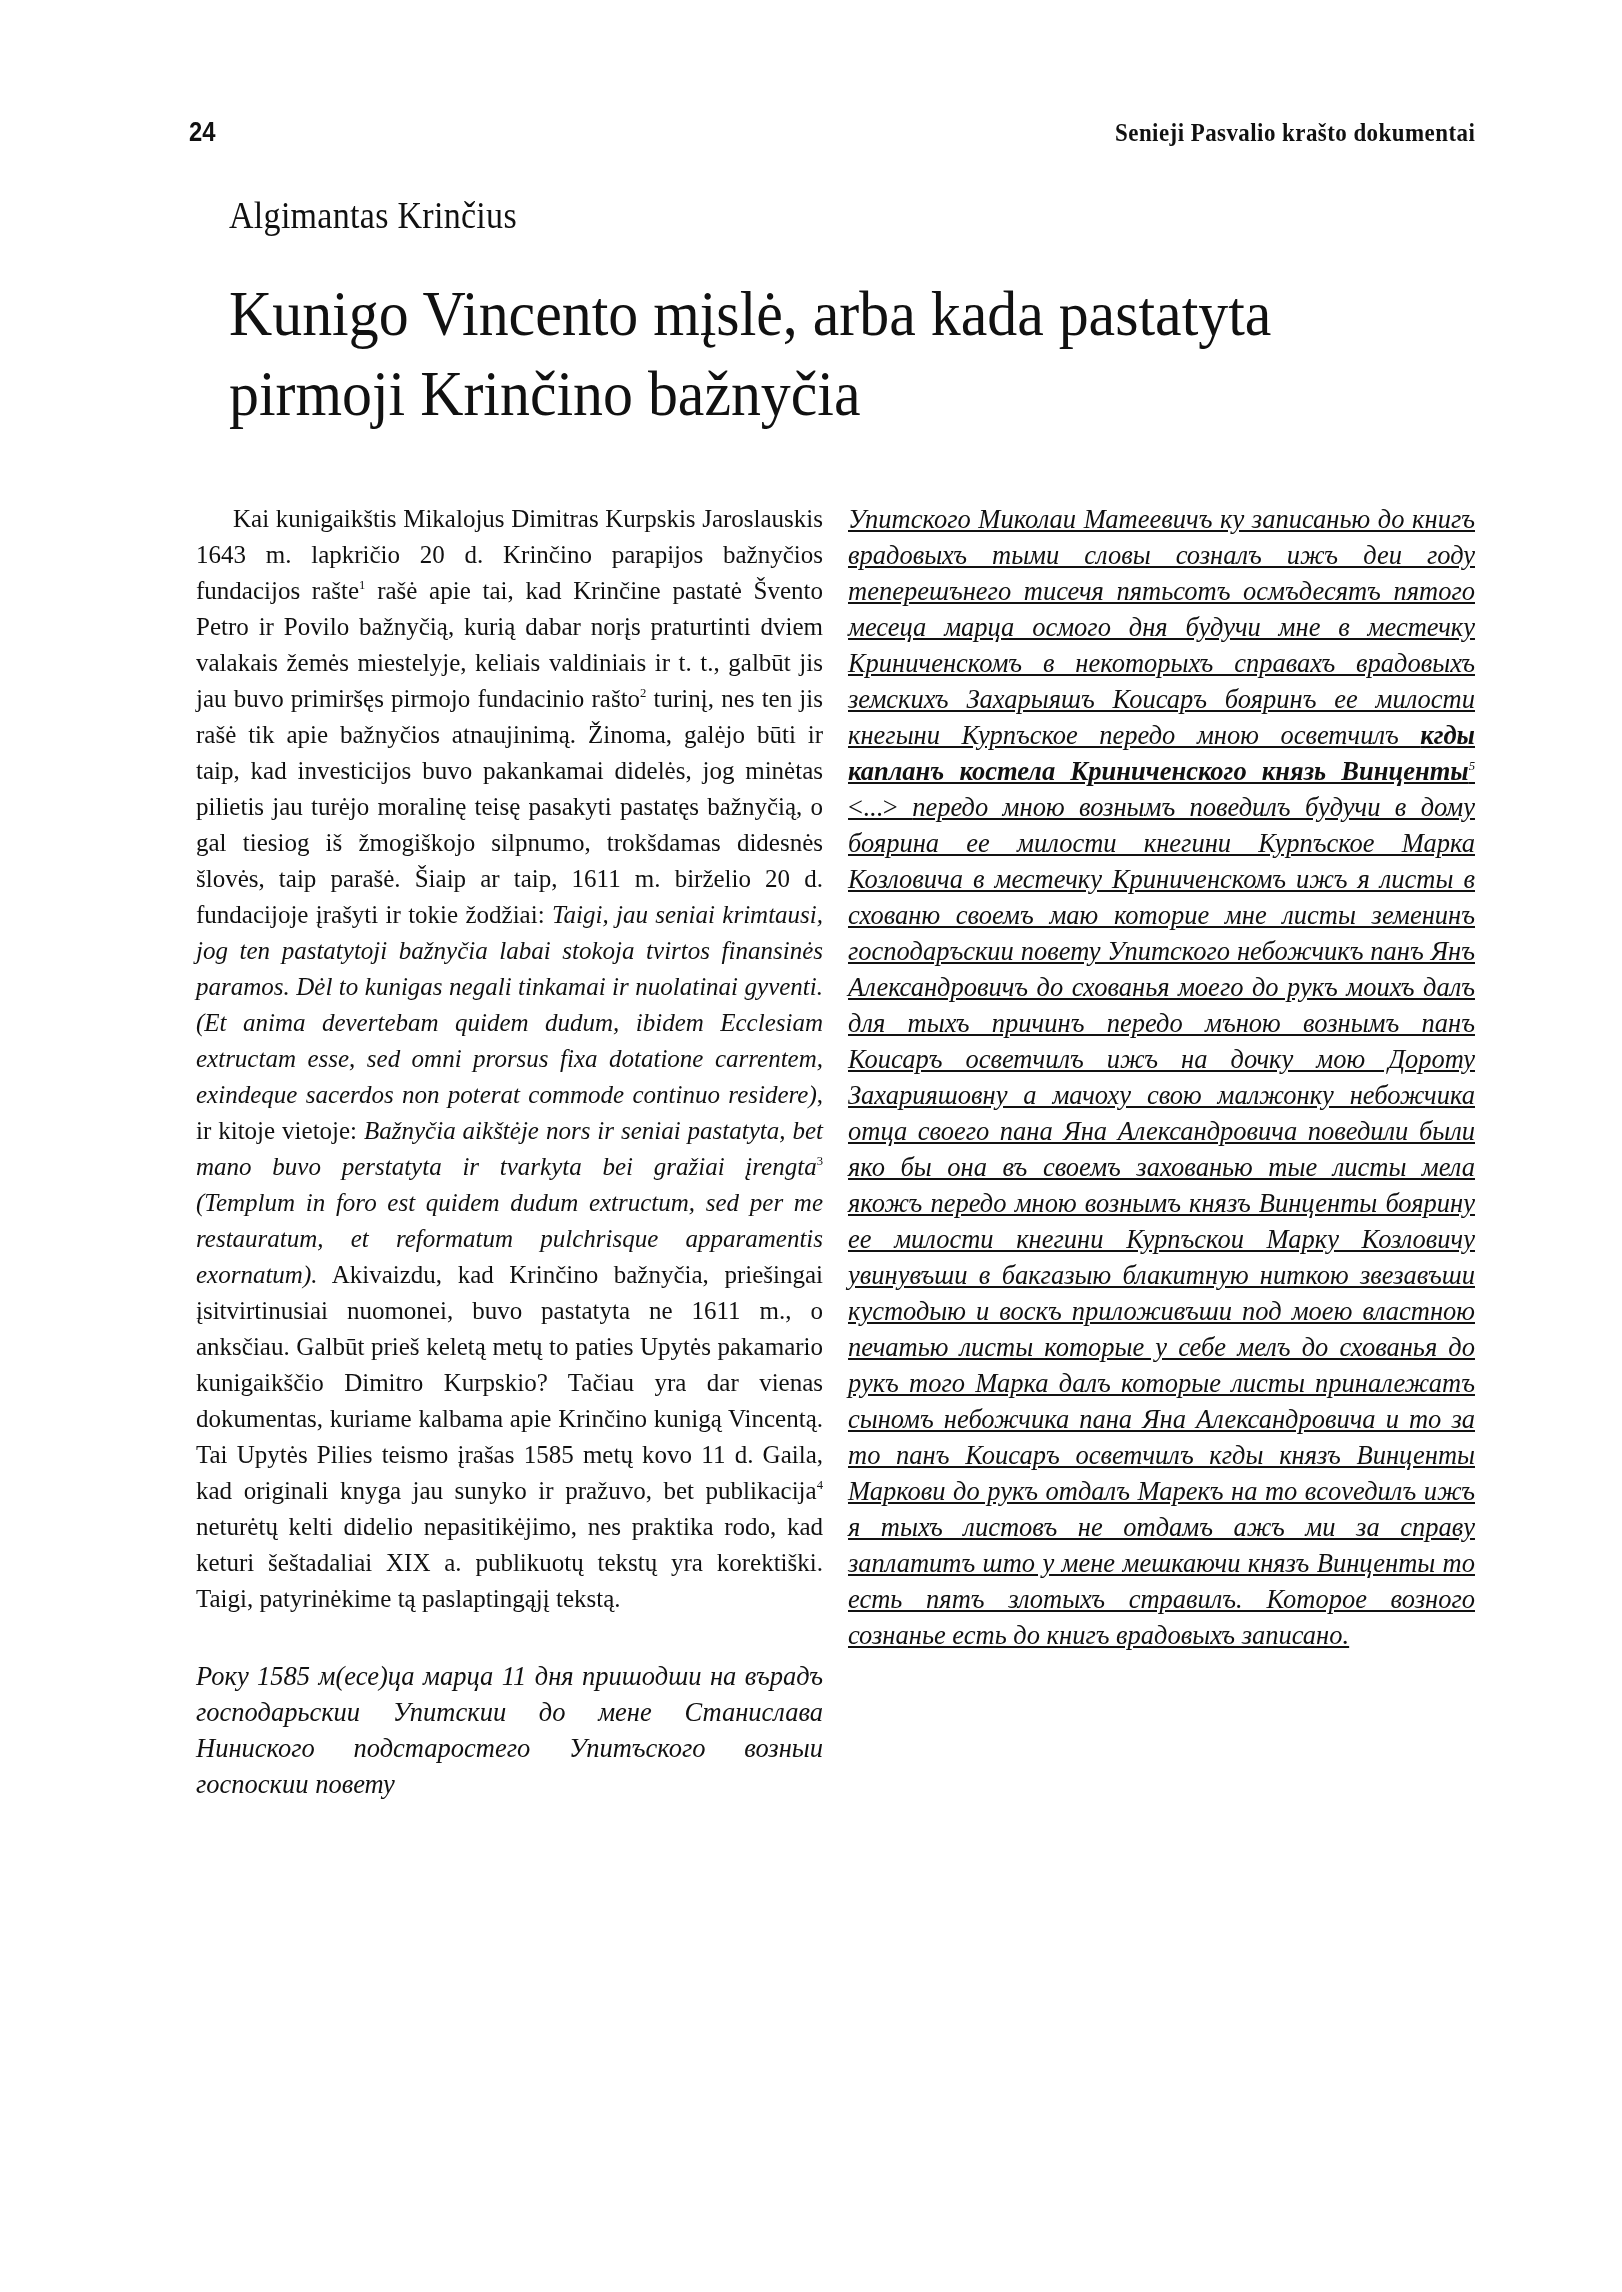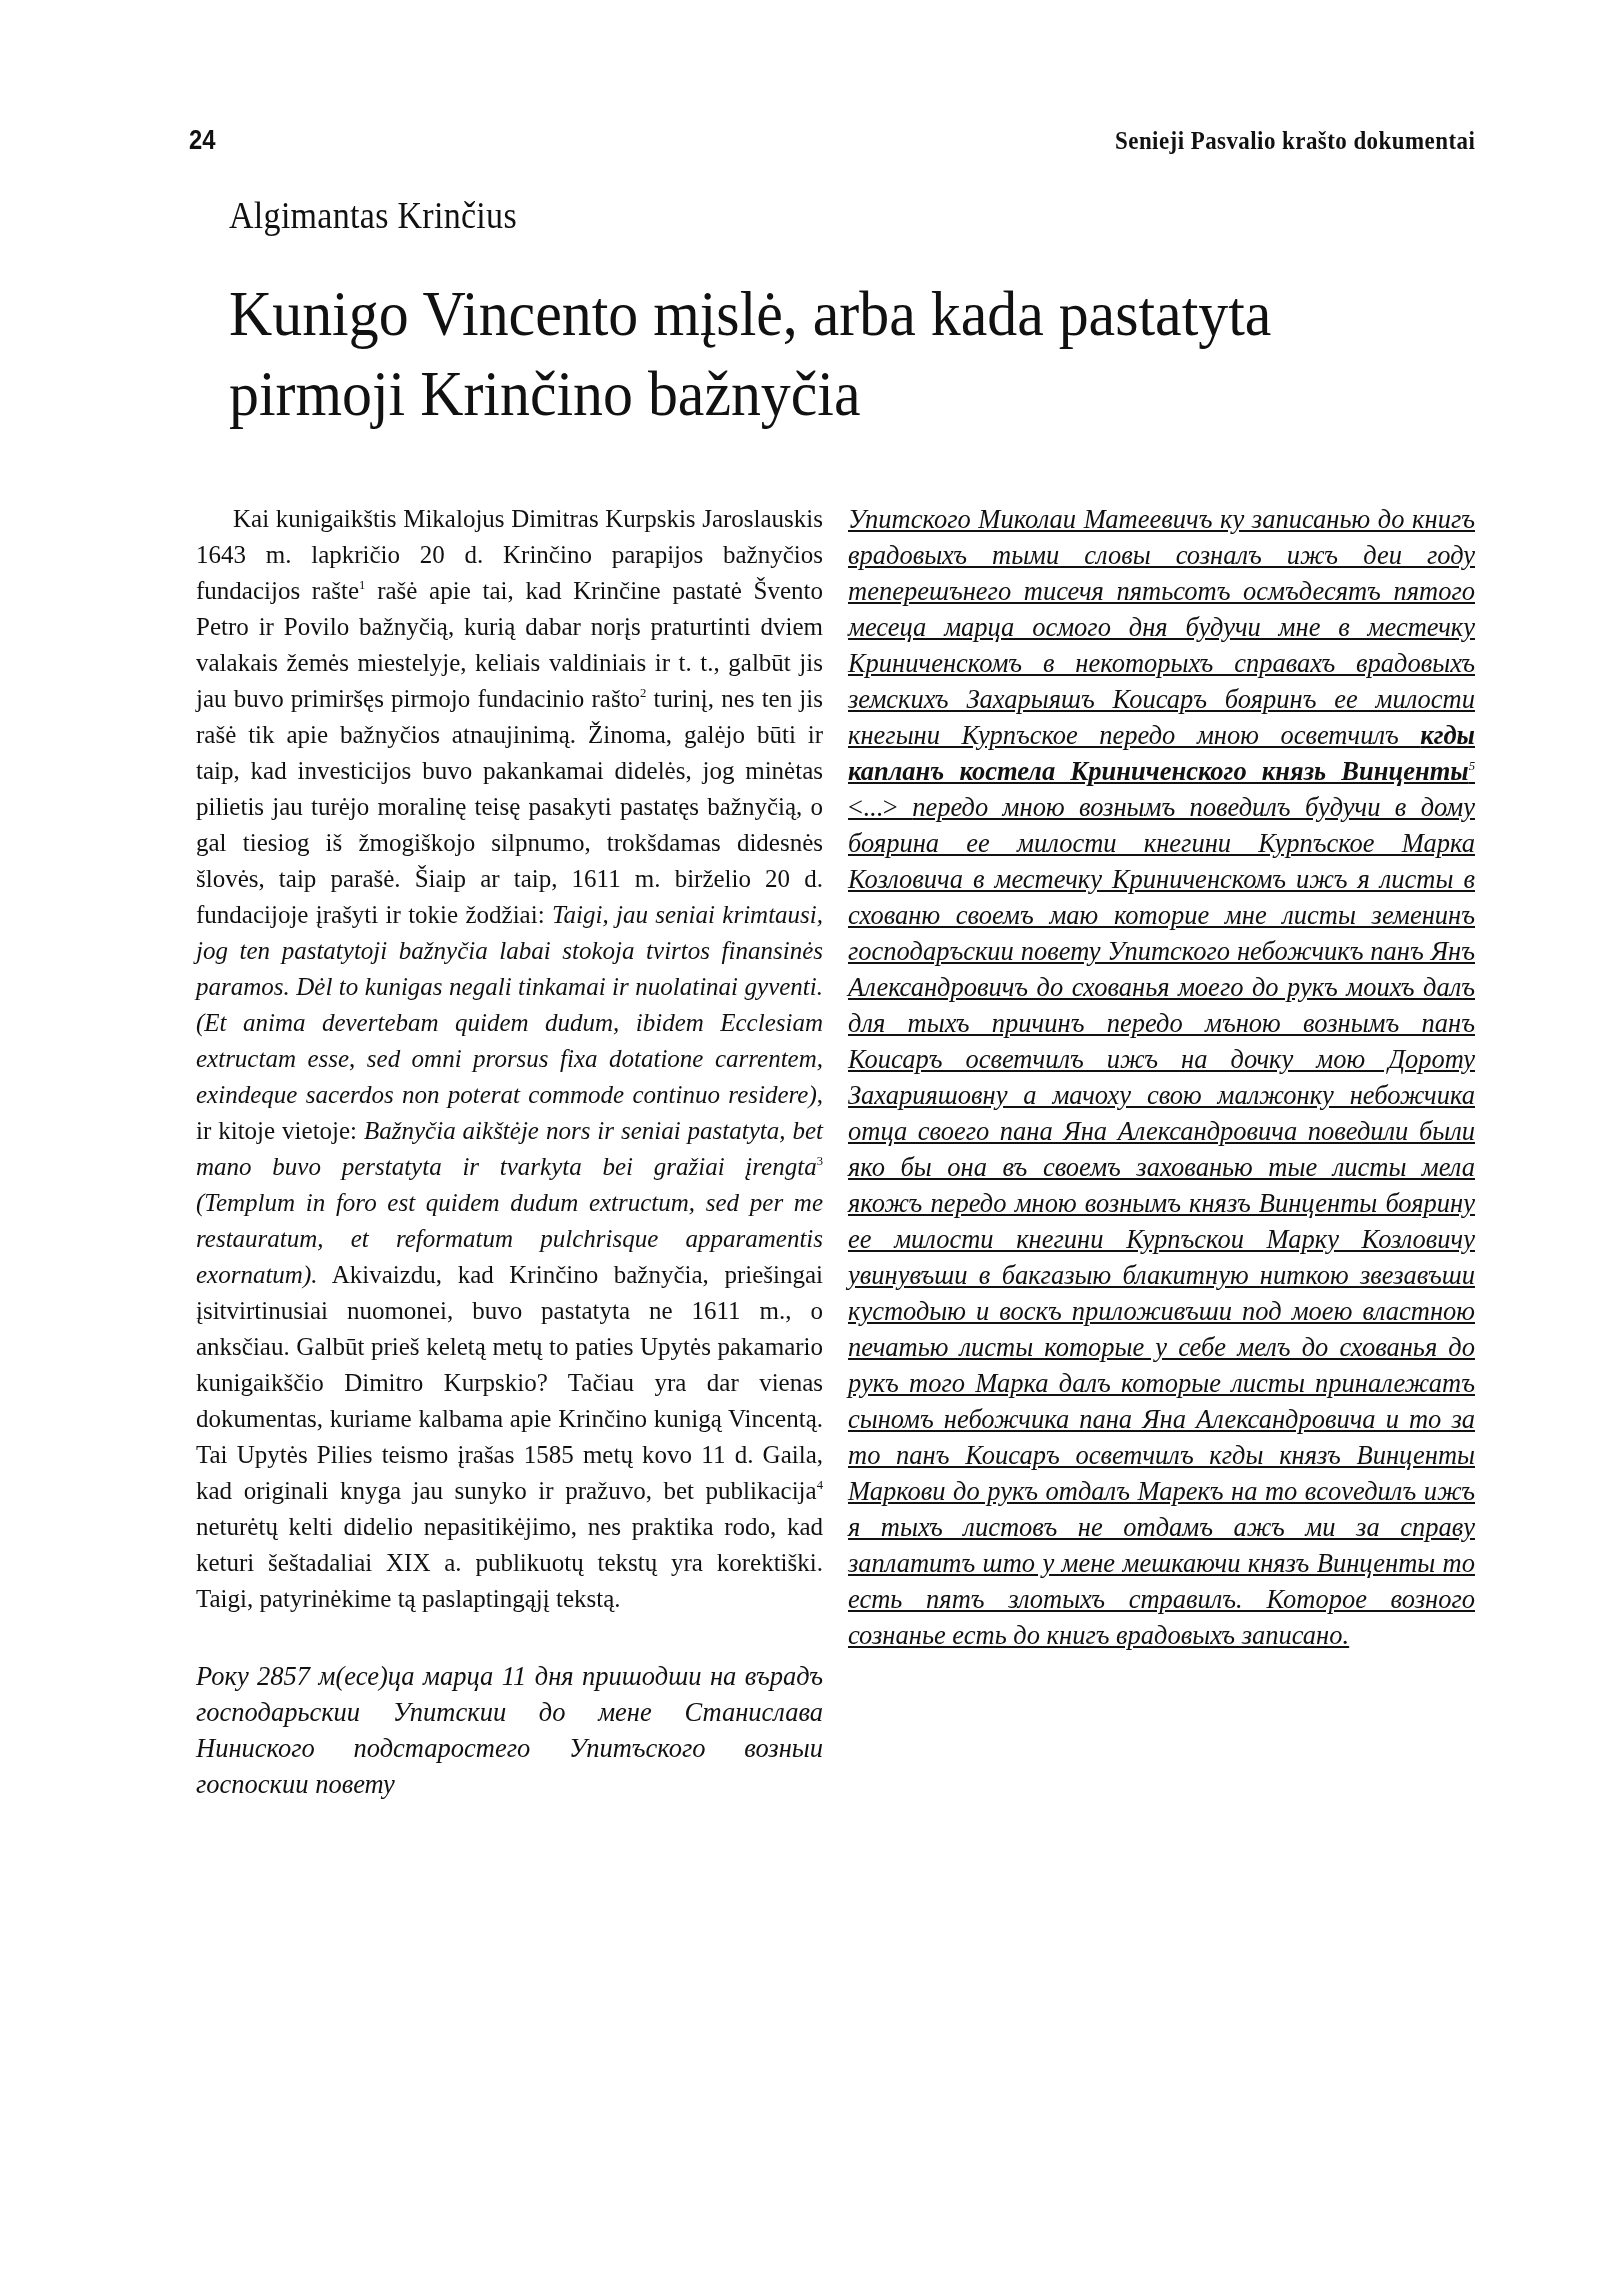--- a/index.html
+++ b/index.html
@@ -1,17 +1,17 @@
 <!DOCTYPE html>
 <html><head>
   <meta charset="utf-8">
   <style>
     html, body { margin: 0; padding: 0; background: #ffffff; }
     body { width: 1622px; height: 2293px; position: relative; overflow: hidden; color: #111; font-family: "Liberation Serif", "DejaVu Serif", serif; }
-    .running-head { position: absolute; top: 124px; left: 189px; width: 1286px; height: 39px; text-align: right; }
+    .running-head { position: absolute; top: 116px; left: 189px; width: 1286px; height: 39px; text-align: right; }
     .page-num { position: absolute; left: 0; top: 0; font-family: "Liberation Sans", sans-serif; font-weight: bold; font-size: 28px; transform: scaleX(0.85); transform-origin: left; }
     .journal { position: absolute; right: 0; top: 2px; font-family: "Liberation Serif", serif; font-weight: bold; font-size: 25.5px; letter-spacing: 0.5px; transform: scaleX(0.9); transform-origin: right; }
     .author { position: absolute; top: 194px; left: 229px; font-size: 37px; transform: scaleX(0.92); transform-origin: left; letter-spacing: 0.3px; }
     .title { position: absolute; top: 274px; left: 229px; width: 1274px; font-size: 63px; line-height: 80px; margin: 0; font-weight: normal; transform: scaleX(0.95); transform-origin: left; }
     .col { position: absolute; top: 501px; width: 627px; font-size: 25px; line-height: 36px; }
     .col-left { left: 196px; }
     .col-right { left: 848px; font-style: italic; font-size: 26.5px; text-decoration: underline; }
     .col p { margin: 0; text-align: justify; text-align-last: left; }
     .col-left .indent { text-indent: 37px; }
     .col-left .cyr { margin-top: 41px; font-style: italic; font-size: 26.5px; }
@@ -31,21 +31,21 @@
 
 <h1 class="title">
   <span>Kunigo Vincento mįslė, arba kada pastatyta</span><br>
   <span>pirmoji Krinčino bažnyčia</span>
 </h1>
 
 <div class="col col-left">
   <p class="indent">
     <span>Kai kunigaikštis Mikalojus Dimitras Kurpskis Jaroslauskis 1643 m. lapkričio 20 d. Krinčino parapijos bažnyčios fundacijos rašte</span><sup>1</sup><span> rašė apie tai, kad Krinčine pastatė Švento Petro ir Povilo bažnyčią, kurią dabar norįs praturtinti dviem valakais žemės miestelyje, keliais valdiniais ir t. t., galbūt jis jau buvo primiršęs pirmojo fundacinio rašto</span><sup>2</sup><span> turinį, nes ten jis rašė tik apie bažnyčios atnaujinimą. Žinoma, galėjo būti ir taip, kad investicijos buvo pakankamai didelės, jog minėtas pilietis jau turėjo moralinę teisę pasakyti pastatęs bažnyčią, o gal tiesiog iš žmogiškojo silpnumo, trokšdamas didesnės šlovės, taip parašė. Šiaip ar taip, 1611 m. birželio 20 d. fundacijoje įrašyti ir tokie žodžiai: </span><span class="it">Taigi, jau seniai krimtausi, jog ten pastatytoji bažnyčia labai stokoja tvirtos finansinės paramos. Dėl to kunigas negali tinkamai ir nuolatinai gyventi. (Et anima devertebam quidem dudum, ibidem Ecclesiam extructam esse, sed omni prorsus fixa dotatione carrentem, exindeque sacerdos non poterat commode continuo residere)</span><span>, ir kitoje vietoje: </span><span class="it">Bažnyčia aikštėje nors ir seniai pastatyta, bet mano buvo perstatyta ir tvarkyta bei gražiai įrengta</span><sup>3</sup><span class="it"> (Templum in foro est quidem dudum extructum, sed per me restauratum, et reformatum pulchrisque apparamentis exornatum).</span><span> Akivaizdu, kad Krinčino bažnyčia, priešingai įsitvirtinusiai nuomonei, buvo pastatyta ne 1611 m., o anksčiau. Galbūt prieš keletą metų to paties Upytės pakamario kunigaikščio Dimitro Kurpskio? Tačiau yra dar vienas dokumentas, kuriame kalbama apie Krinčino kunigą Vincentą. Tai Upytės Pilies teismo įrašas 1585 metų kovo 11 d. Gaila, kad originali knyga jau sunyko ir pražuvo, bet publikacija</span><sup>4</sup><span> neturėtų kelti didelio nepasitikėjimo, nes praktika rodo, kad keturi šeštadaliai XIX a. publikuotų tekstų yra korektiški. Taigi, patyrinėkime tą paslaptingąjį tekstą.</span>
   </p>
-  <p class="cyr">Року 2857 м(есе)ца марца 11 дня пришодши на върадъ господарьскии Упитскии до мене Станислава Ниниского подстаростего Упитъского возныи госпоскии повету</p>
+  <p class="cyr">Року 1585 м(есе)ца марца 11 дня пришодши на върадъ господарьскии Упитскии до мене Станислава Ниниского подстаростего Упитъского возныи госпоскии повету</p>
 </div>
 
 <div class="col col-right">
   <p>
     <span>Упитского Миколаи Матеевичъ ку записанью до книгъ врадовыхъ тыми словы созналъ ижъ деи году теперешънего тисечя пятьсотъ осмъдесятъ пятого месеца марца осмого дня будучи мне в местечку Криниченскомъ в некоторыхъ справахъ врадовыхъ земскихъ Захарыяшъ Коисаръ бояринъ ее милости кнегыни Курпъское передо мною осветчилъ </span><span class="bold">кгды капланъ костела Криниченского князь Винценты</span><sup>5</sup><span style="font-style:normal"> &lt;...&gt; </span><span>передо мною вознымъ поведилъ будучи в дому боярина ее милости кнегини Курпъское Марка Козловича в местечку Криниченскомъ ижъ я листы в схованю своемъ маю которие мне листы земенинъ господаръскии повету Упитского небожчикъ панъ Янъ Александровичъ до схованья моего до рукъ моихъ далъ для тыхъ причинъ передо мъною вознымъ панъ Коисаръ осветчилъ ижъ на дочку мою Дороту Захарияшовну а мачоху свою малжонку небожчика отца своего пана Яна Александровича поведили были яко бы она въ своемъ захованью тые листы мела якожъ передо мною вознымъ князъ Винценты боярину ее милости кнегини Курпъскои Марку Козловичу увинувъши в бакгазыю блакитную ниткою звезавъши кустодыю и воскъ приложивъши под моею властною печатью листы которые у себе мелъ до схованья до рукъ того Марка далъ которые листы приналежатъ сыномъ небожчика пана Яна Александровича и то за то панъ Коисаръ осветчилъ кгды князъ Винценты Маркови до рукъ отдалъ Марекъ на то вcovедилъ ижъ я тыхъ листовъ не отдамъ ажъ ми за справу заплатитъ што у мене мешкаючи князъ Винценты то есть пятъ злотыхъ стравилъ. Которое возного сознанье есть до книгъ врадовыхъ записано.</span>
   </p>
 </div>
 
 
 </body></html>

